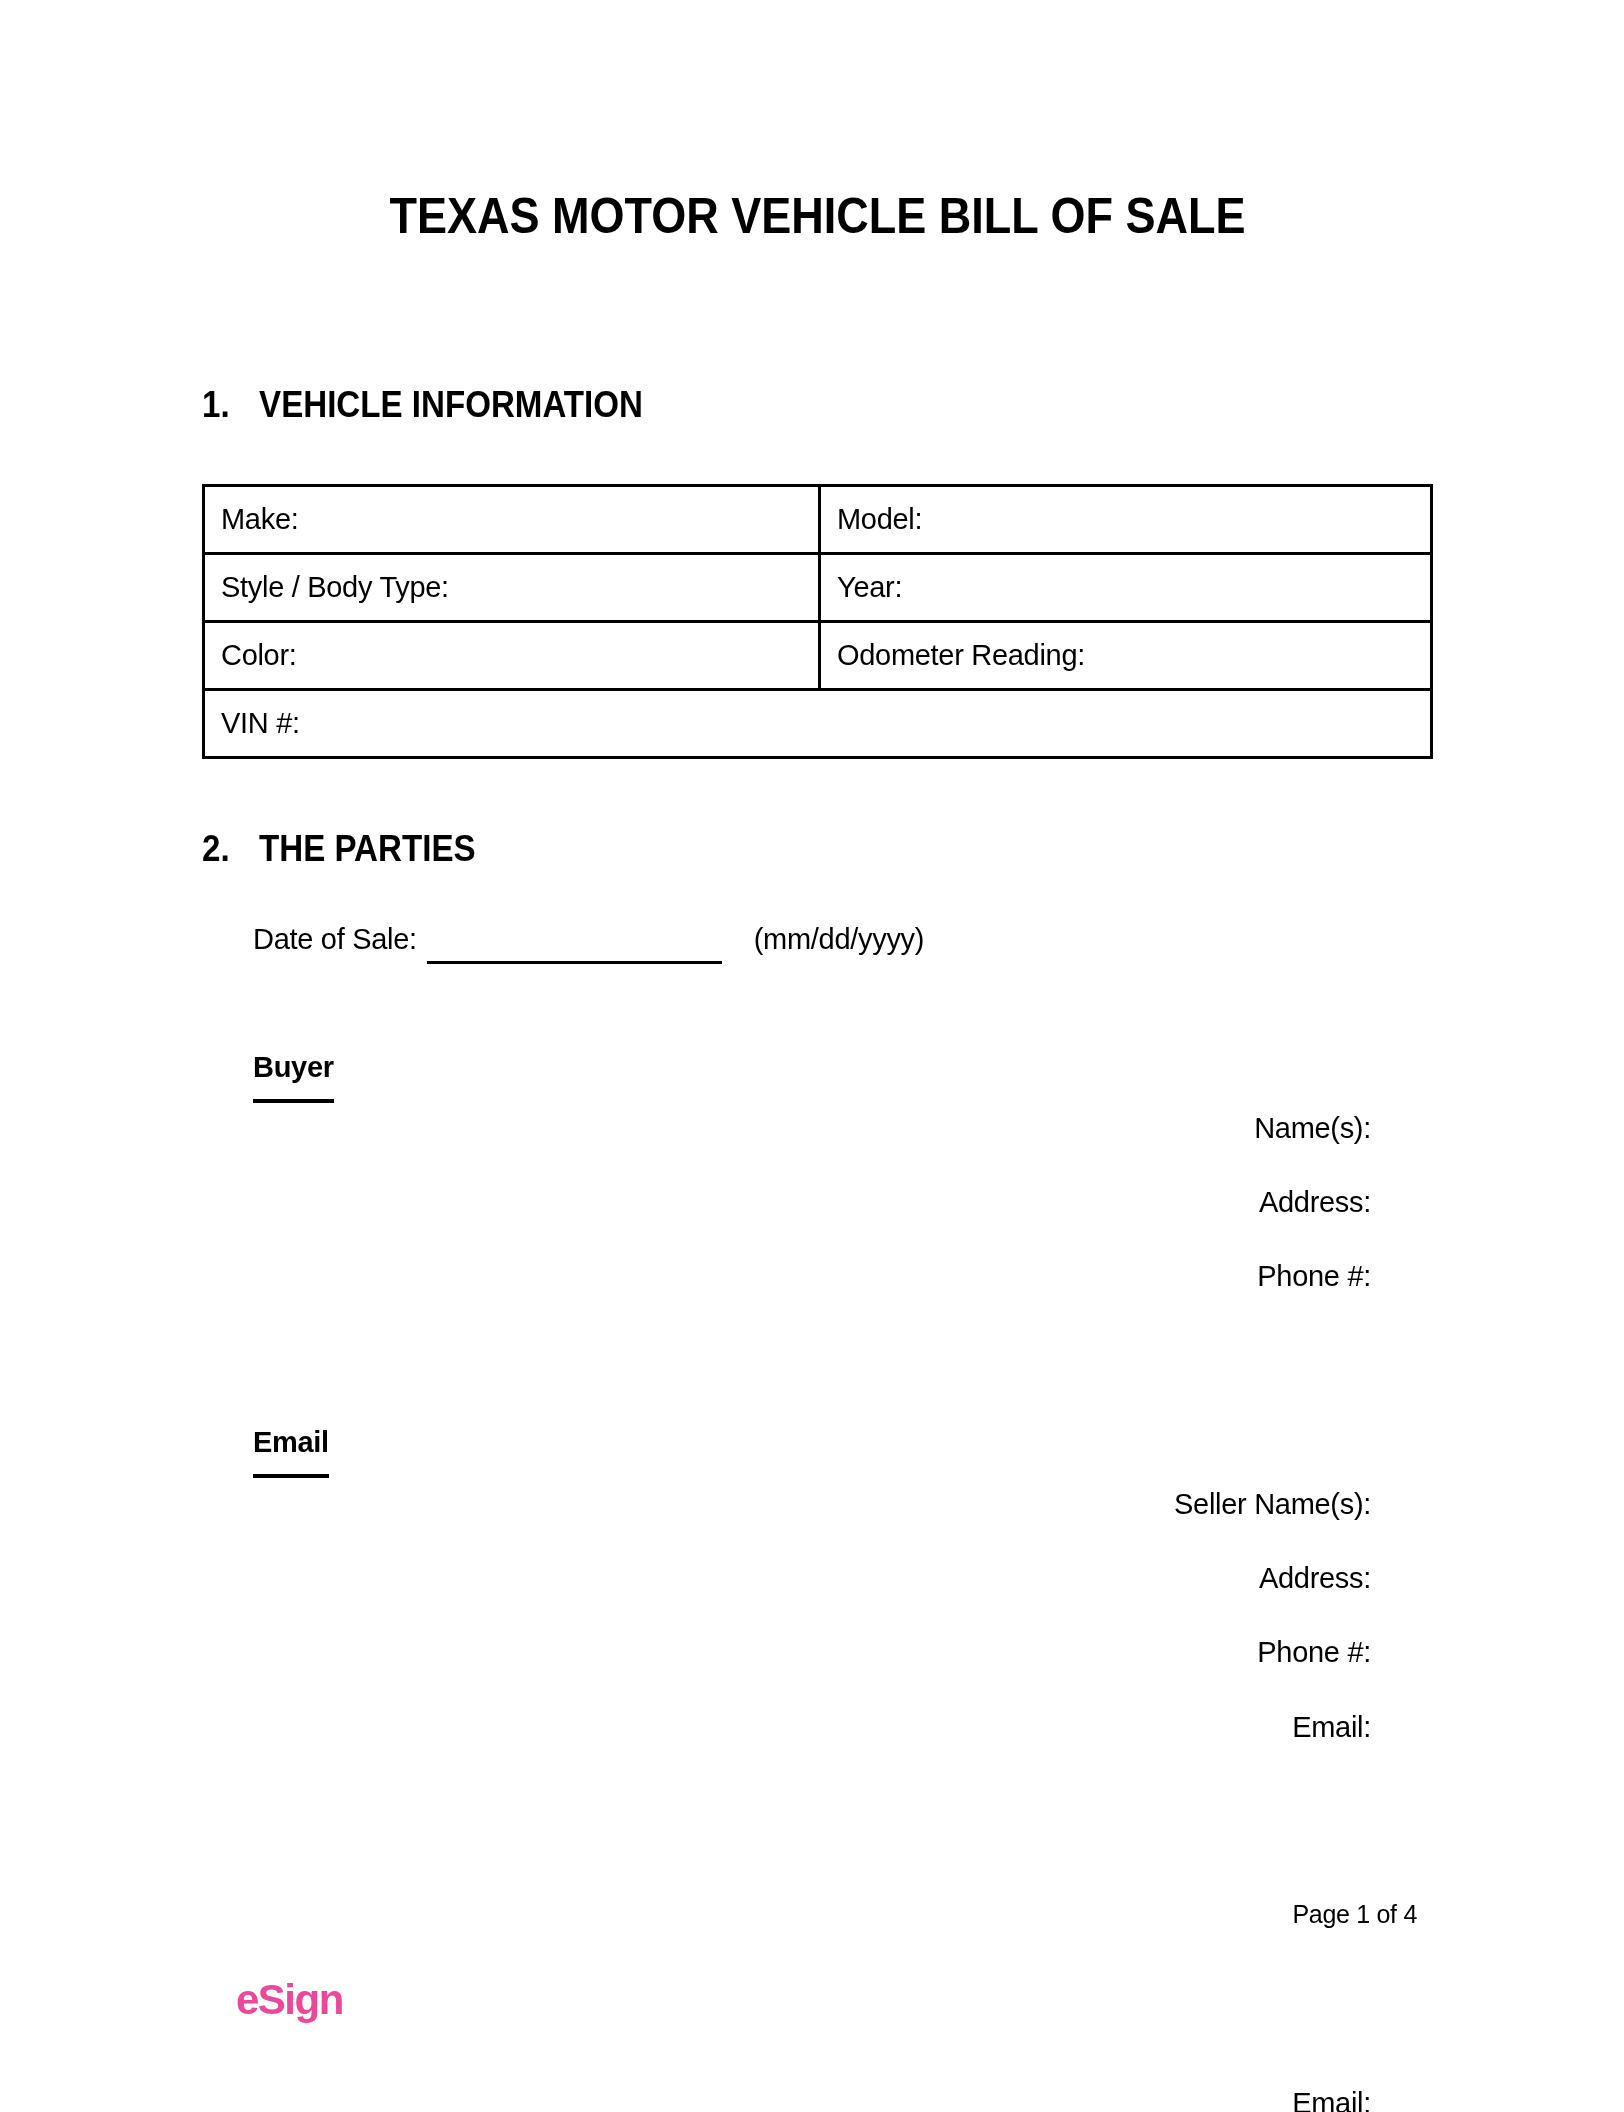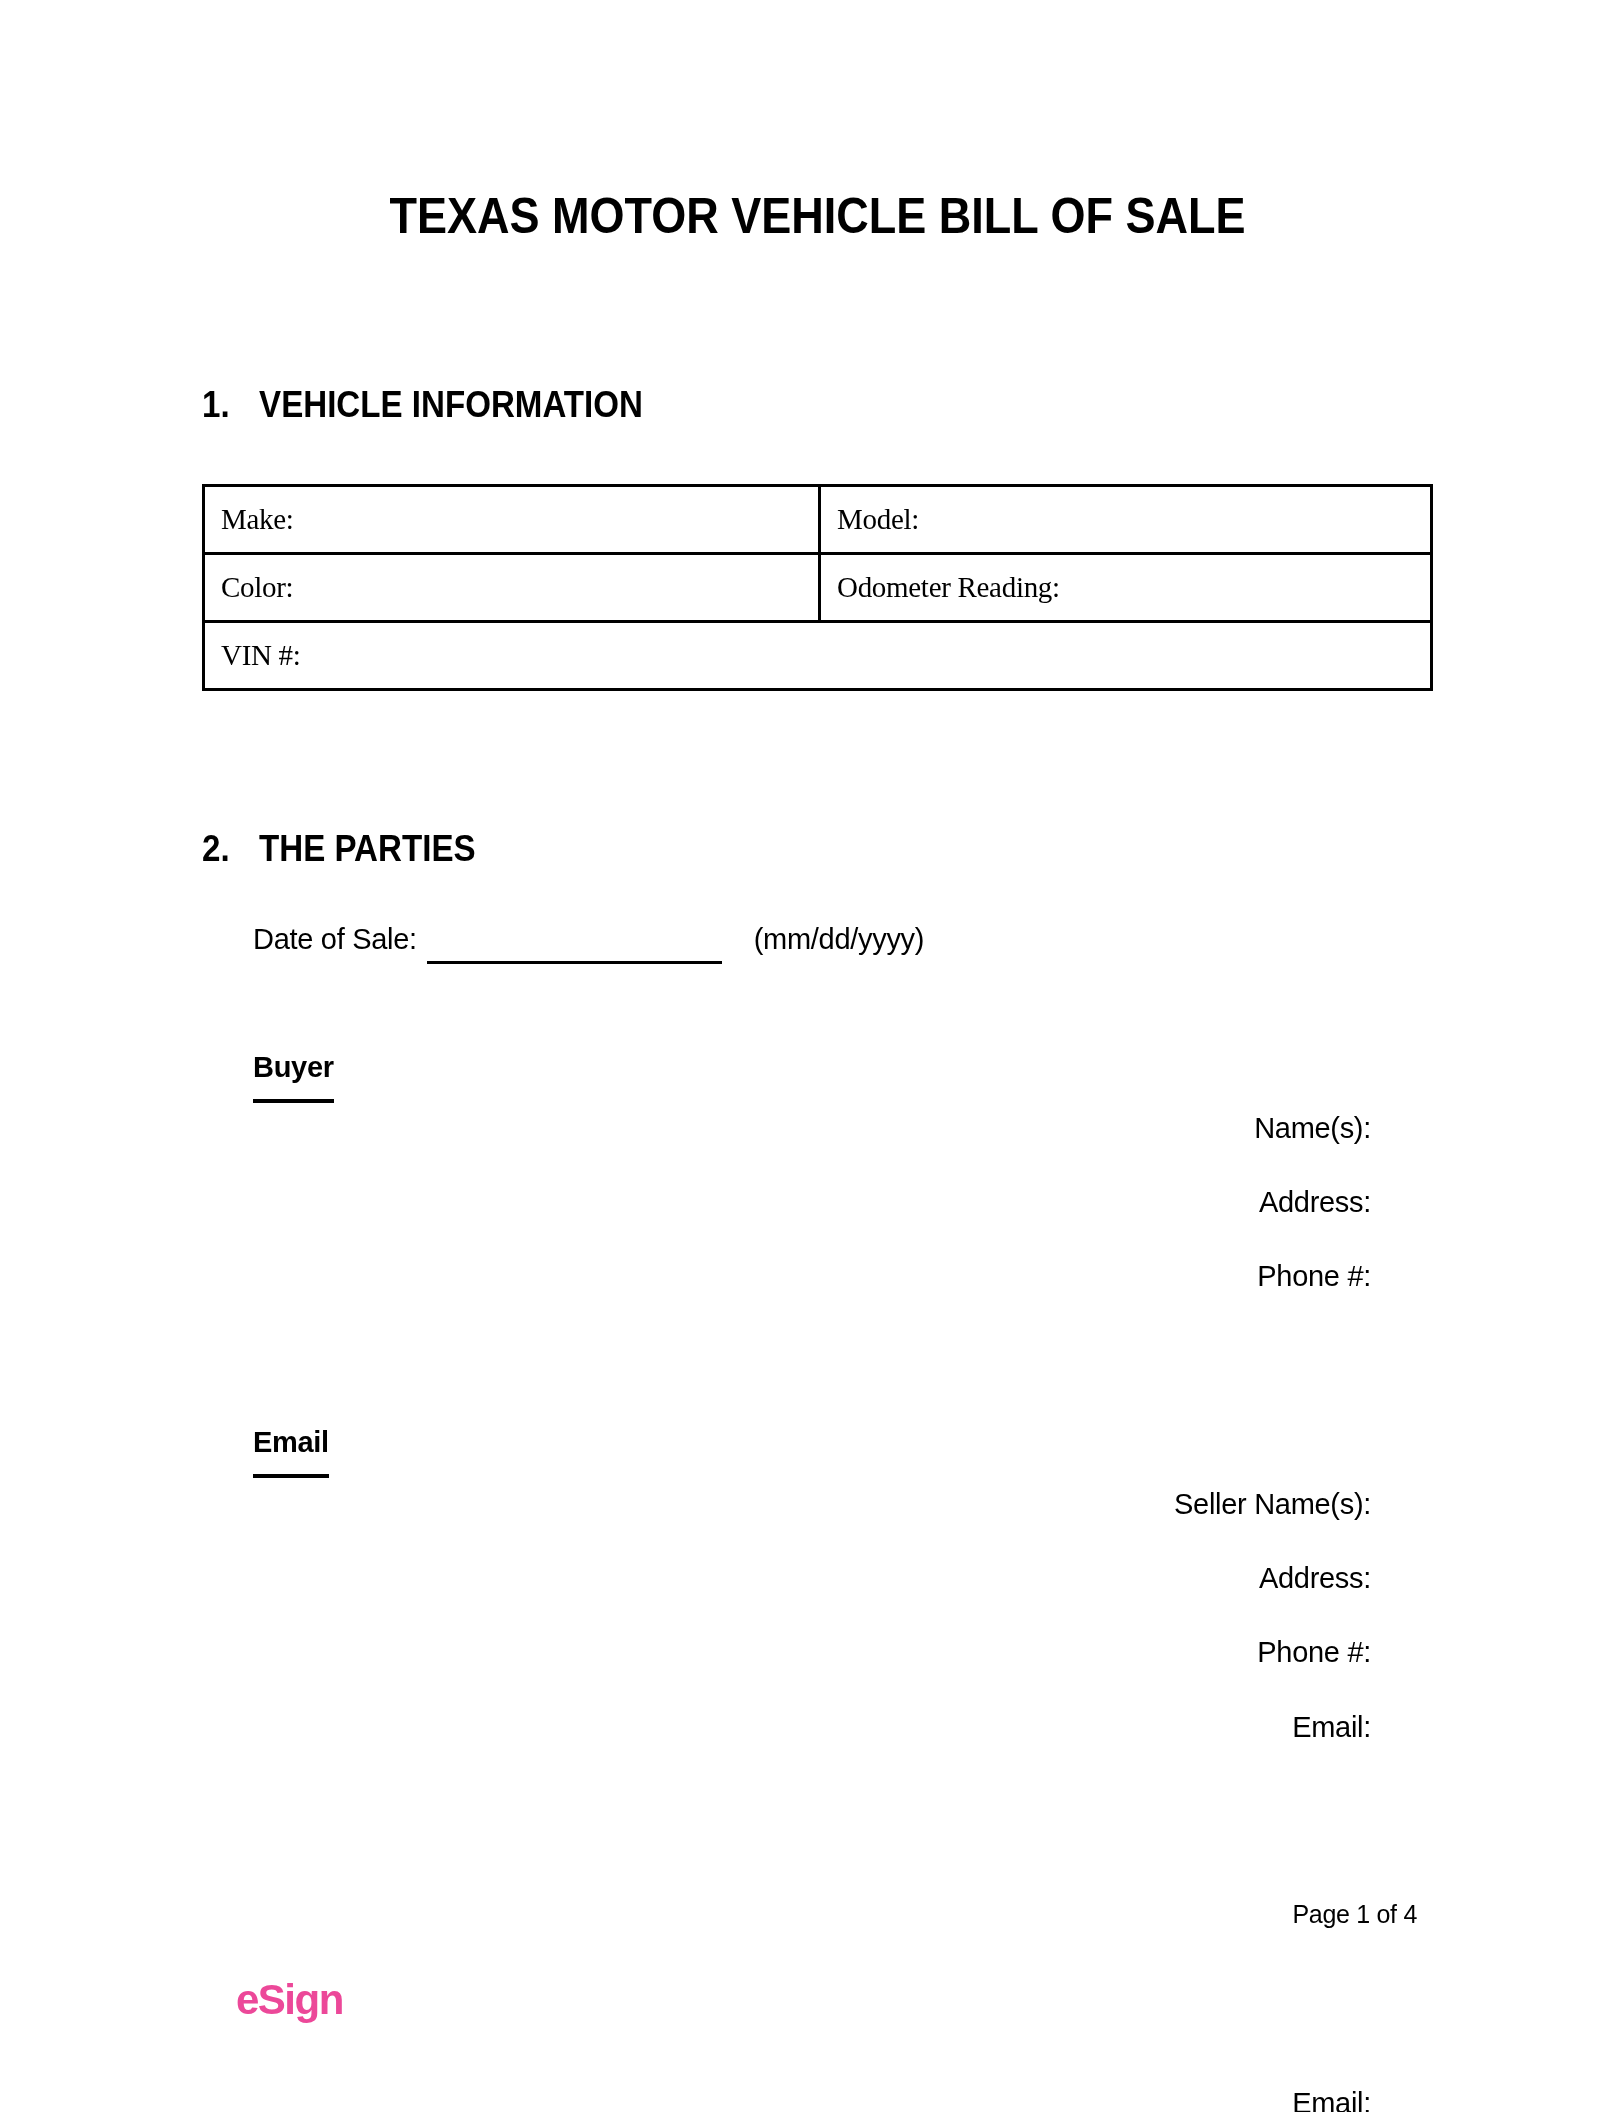--- a/index.html
+++ b/index.html
@@ -47,21 +47,20 @@
   
   .veh-table {
     position: absolute;
     left: 202px;
     top: 484px;
     width: 1231px;
     border-collapse: collapse;
     table-layout: fixed;
     font-size: 29px;
     letter-spacing: -0.3px;
-    font-family: Liberation Serif, serif;
   }
   .veh-table td {
     border: 3px solid #000000;
     height: 68px;
     padding-left: 16px;
     vertical-align: middle;
     background: #ffffff;
   }
 
   
@@ -133,20 +132,28 @@
         <tr>
       <td style="width:616px;">
         <span>Make:</span>
       </td>
       <td>
         <span>Model:</span>
       </td>
     </tr>
     <tr>
       <td>
+        <span>Style / Body Type:</span>
+      </td>
+      <td>
+        <span>Year:</span>
+      </td>
+    </tr>
+    <tr>
+      <td>
         <span>Color:</span>
       </td>
       <td>
         <span>Odometer Reading:</span>
       </td>
     </tr>
     <tr>
       <td colspan="2">
         <span>VIN #:</span>
       </td>

